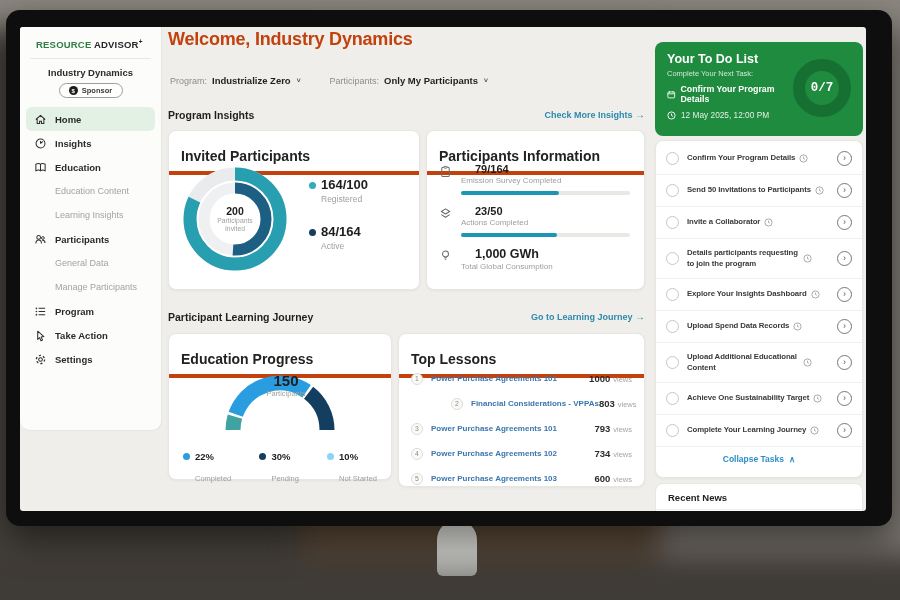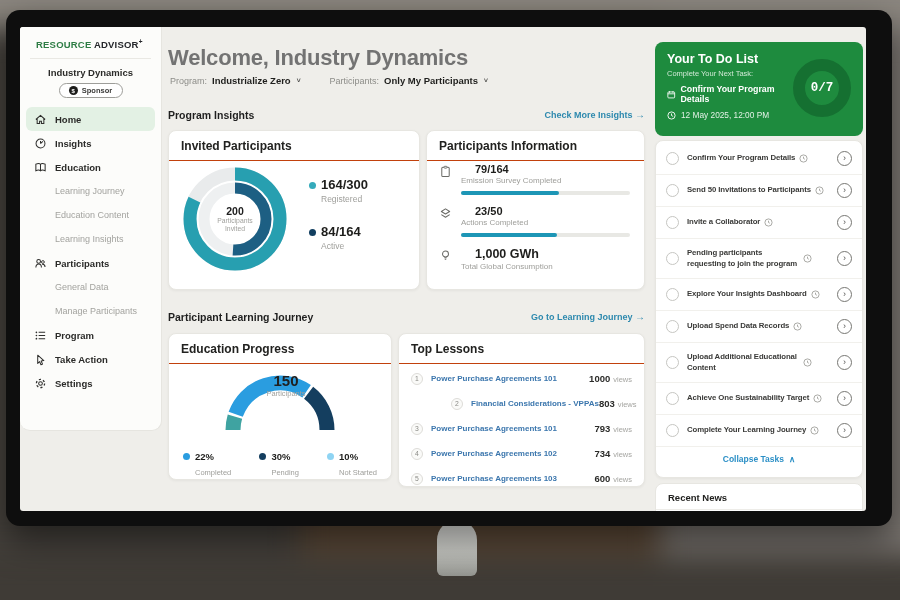--- a/index.html
+++ b/index.html
@@ -20,22 +20,22 @@
 
   
   .monitor { position:absolute; left:6px; top:10px; width:886px; height:516px;
              background:#0e0e0e; border-radius:14px; box-shadow:0 14px 34px rgba(0,0,0,.5); }
   .screen  { position:absolute; left:14px; top:17px; width:846px; height:484px;
              background:#efeeea; border-radius:3px; overflow:hidden; }
 
   
   .card { position:absolute; background:#ffffff; border:1px solid #e7e6e1;
           border-radius:8px; box-shadow:0 1px 3px rgba(0,0,0,.05); }
-  .card-h { font-size:12px; font-weight:700; color:#222220; padding:8px 12px 7px;
-            border-bottom:1px solid #c2410c; }
+  .card-h { font-size:14px; font-weight:700; color:#222220; padding:8px 12px 7px;
+            border-bottom:4px solid #c2410c;margin-top:9px; }
   .link { font-size:9px; font-weight:700; color:#2d89ae; cursor:pointer; white-space:nowrap; }
   .sec-h { position:absolute; font-size:10.5px; font-weight:700; color:#1f1f1f; }
 
   
   .sidebar { position:absolute; left:0; top:0; width:142px; height:404px; background:#fcfcfa;
              border-right:1px solid #e6e5e0; border-bottom:1px solid #e6e5e0;
              border-radius:0 0 10px 10px; }
   .logo { padding:11px 0 0 16px; font-size:9.5px; font-weight:700; letter-spacing:.2px; }
   .logo .g { color:#2e7d45; } .logo .d { color:#25272b; }
   .logo sup { font-size:6.5px; }
@@ -48,22 +48,22 @@
                   font-size:6px; display:flex; align-items:center; justify-content:center; }
   .nav { position:absolute; left:6px; right:6px; top:80px; }
   .nav-item { height:24px; display:flex; align-items:center; gap:8px; padding:10px 8px;
               font-size:9.5px; font-weight:700; color:#2b2b29; border-radius:6px; cursor:pointer; }
   .nav-item.active { background:#e3f1e4; }
   .nav-item svg { flex:0 0 13px; }
   .nav-sub { height:24px; display:flex; align-items:center; padding:0 8px 0 29px;
              font-size:9px; color:#a3a39f; cursor:pointer; }
 
   
-  .welcome { position:absolute; left:148px; top:18px; font-size:22px; font-weight:700;
-             color:#737373; letter-spacing:-.2px; }
+  .welcome { position:absolute; left:148px; top:2px; font-size:18px; font-weight:700;
+             color:#c2410c; letter-spacing:-.2px; }
   .filters { position:absolute; left:150px; top:48px; display:flex; gap:28px; align-items:center; }
   .filter { display:flex; align-items:center; gap:5px; cursor:pointer; }
   .filter .lab { font-size:9px; color:#8d8d89; }
   .filter .val { font-size:9.5px; font-weight:700; color:#1f1f1d; }
   .chev { font-size:8px; color:#4a4a48; transform:scaleY(.75); }
 
   
   .donut-wrap { position:absolute; left:10px; top:32px; width:112px; height:112px; }
   .donut-center { position:absolute; inset:0; display:flex; flex-direction:column;
                   align-items:center; justify-content:center; text-align:center; }
@@ -85,21 +85,21 @@
   .bar .fill { height:100%; border-radius:2px; }
 
   
   .gauge-wrap { position:absolute; left:31px; top:32px; width:160px; height:74px; }
   .gauge-center { position:absolute; left:12px; right:0; top:38px; text-align:center; }
   .gauge-center .v { font-size:15px; font-weight:700; color:#202020; }
   .gauge-center .l { font-size:7.5px; color:#a2a29e; }
   .glegend { position:absolute; left:0; right:0; top:112px; display:flex; padding:0 14px;
              justify-content:space-between; }
   .glegend .v { font-size:9.5px; font-weight:700; color:#1d1d1b; }
-  .glegend .l { font-size:7.5px; color:#9e9e9a; margin-left:12px; margin-top:4px; }
+  .glegend .l { font-size:7.5px; color:#9e9e9a; margin-left:12px; margin-top:10px; }
 
   
   .lesson { position:absolute; left:0; right:0; height:25px; display:flex; align-items:center;
             padding:0 12px; cursor:pointer; }
   .rank { flex:0 0 12px; height:12px; border:1px solid #dddcd8; border-radius:50%;
           font-size:6.8px; color:#8a8a86; display:flex; align-items:center; justify-content:center;
           margin-right:8px; background:#fafaf8; }
   .ltitle { font-size:8px; font-weight:700; color:#3b76ad; white-space:nowrap; }
   .views { margin-left:auto; display:flex; align-items:baseline; gap:3px; }
   .views .n { font-size:9.5px; font-weight:700; color:#2b2b29; }
@@ -180,23 +180,20 @@
             </svg>
         <span>Insights</span>
       </div>
       <div class="nav-item">
         <svg width="13" height="13" viewBox="0 0 14 14">
               <path d="M2 3.4 C4 2.5 6 2.5 7 3.5 C8 2.5 10 2.5 12 3.4 V10.4 C10 9.6 8 9.6 7 10.6 C6 9.6 4 9.6 2 10.4 Z M7 3.5 V10.6" fill="none" stroke="#2e2e2c" stroke-width="1.1"></path>
             </svg>
         <span>Education</span>
       </div>
       <div class="nav-sub">
-            <span>Learning Journey</span>
-          </div>
-      <div class="nav-sub">
             <span>Education Content</span>
           </div>
       <div class="nav-sub">
             <span>Learning Insights</span>
           </div>
       <div class="nav-item">
         <svg width="13" height="13" viewBox="0 0 14 14">
               <circle cx="5" cy="4.8" r="2" fill="none" stroke="#2e2e2c" stroke-width="1.1"></circle>
               <circle cx="9.6" cy="5.4" r="1.5" fill="none" stroke="#2e2e2c" stroke-width="1"></circle>
               <path d="M2 11.2 C2 8.9 3.4 7.6 5 7.6 C6.6 7.6 8 8.9 8 11.2 M8.8 7.9 C10.6 7.9 11.9 9 11.9 10.8" fill="none" stroke="#2e2e2c" stroke-width="1.1"></path>
@@ -263,21 +260,21 @@
         <circle cx="56" cy="56" r="31" fill="none" stroke-width="11" transform="rotate(-90 56 56)" stroke="#1d5f83" stroke-dasharray="99.3 194.8"></circle>
       </svg>
       <div class="donut-center">
         <div class="v">200</div>
         <div class="l">Participants</div>
         <div class="l">Invited</div>
       </div>
     </div>
     <div class="dlegend">
       <div class="item">
-        <span class="dot" style="background: rgb(53, 170, 187);"></span><span class="v">164/300</span>
+        <span class="dot" style="background: rgb(53, 170, 187);"></span><span class="v">164/100</span>
         <div class="l">Registered</div>
       </div>
       <div class="item">
         <span class="dot" style="background: rgb(18, 63, 96);"></span><span class="v">84/164</span>
         <div class="l">Active</div>
       </div>
     </div>
   </div>
 
   <div class="card" style="left:406px; top:103px; width:219px; height:160px;">
@@ -437,21 +434,21 @@
       <span class="cb"></span>
       <span class="lab">Invite a Collaborator</span>
       <svg class="tclock" width="9" height="9" viewBox="0 0 10 10">
             <circle cx="5" cy="5" r="4" fill="none" stroke="#a0a09c" stroke-width="1"></circle>
             <path d="M5 3 V5 L6.5 5.8" fill="none" stroke="#a0a09c" stroke-width="1"></path>
           </svg>
       <span class="chv">›</span>
     </div>
     <div class="task" style="min-height:40px;">
       <span class="cb"></span>
-      <span class="lab" style="max-width:112px;">Pending participants requesting to join the program</span>
+      <span class="lab" style="max-width:112px;">Details participants requesting to join the program</span>
       <svg class="tclock" width="9" height="9" viewBox="0 0 10 10">
             <circle cx="5" cy="5" r="4" fill="none" stroke="#a0a09c" stroke-width="1"></circle>
             <path d="M5 3 V5 L6.5 5.8" fill="none" stroke="#a0a09c" stroke-width="1"></path>
           </svg>
       <span class="chv">›</span>
     </div>
     <div class="task">
       <span class="cb"></span>
       <span class="lab">Explore Your Insights Dashboard</span>
       <svg class="tclock" width="9" height="9" viewBox="0 0 10 10">

